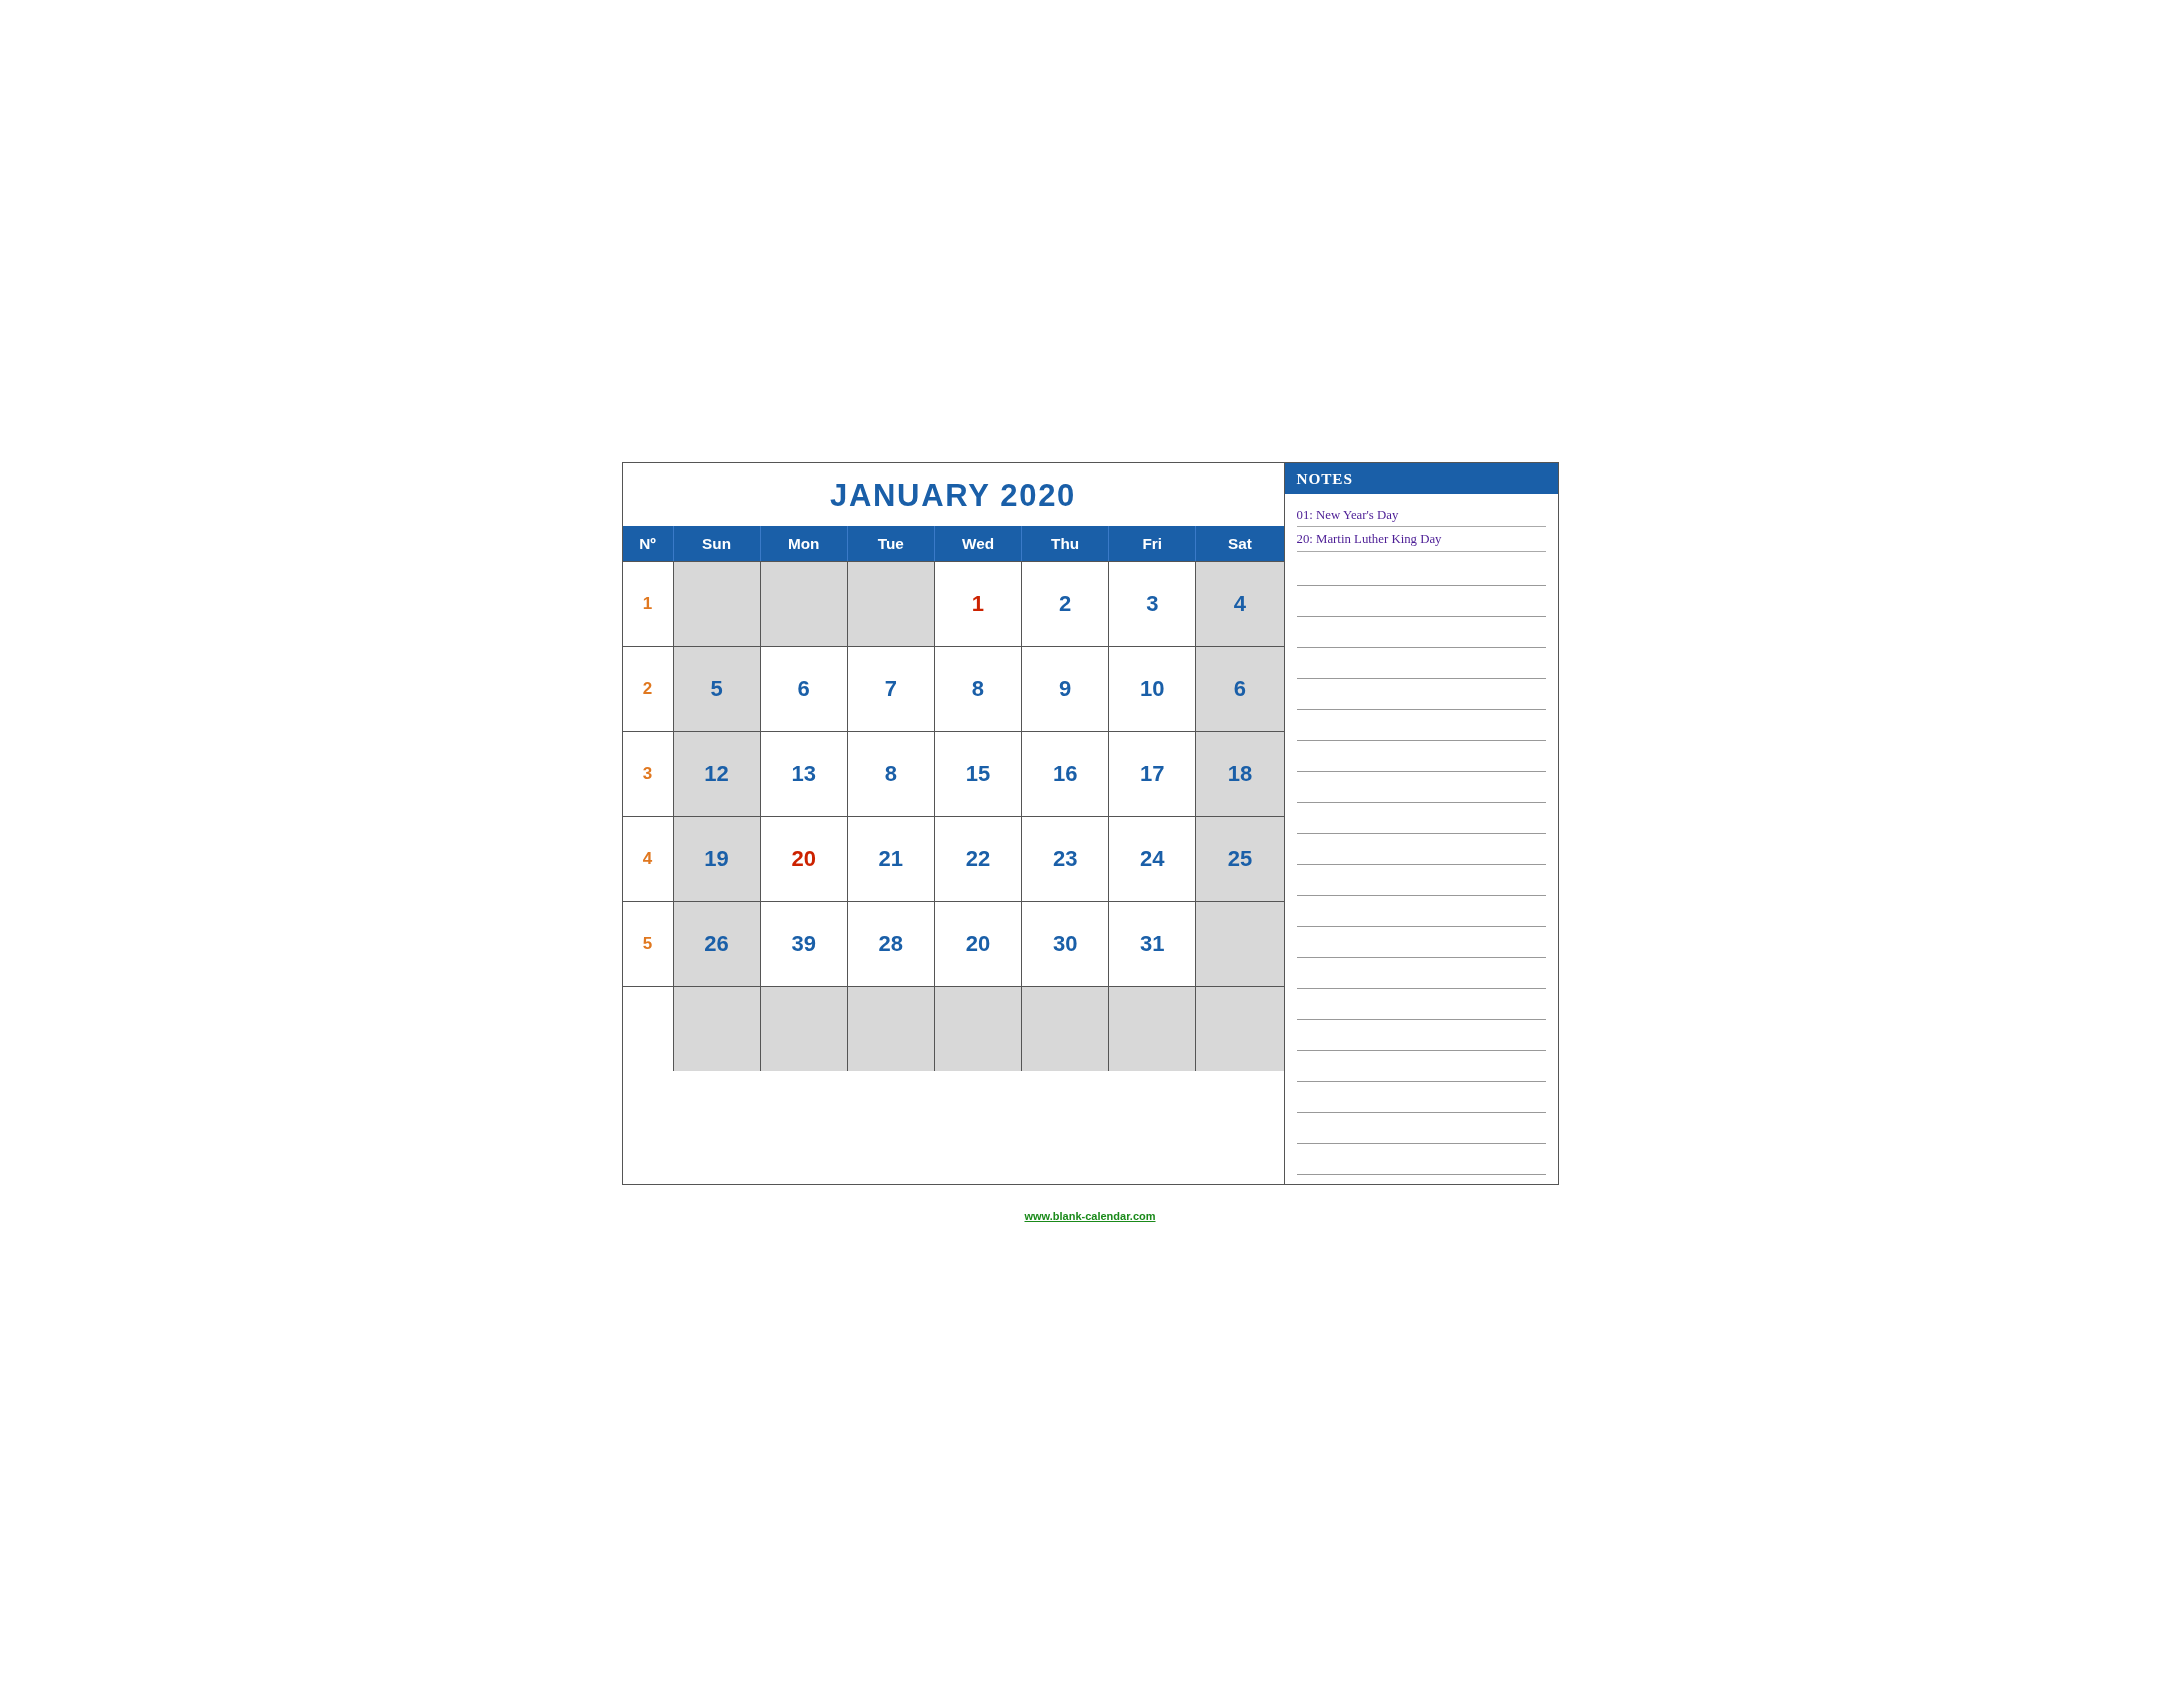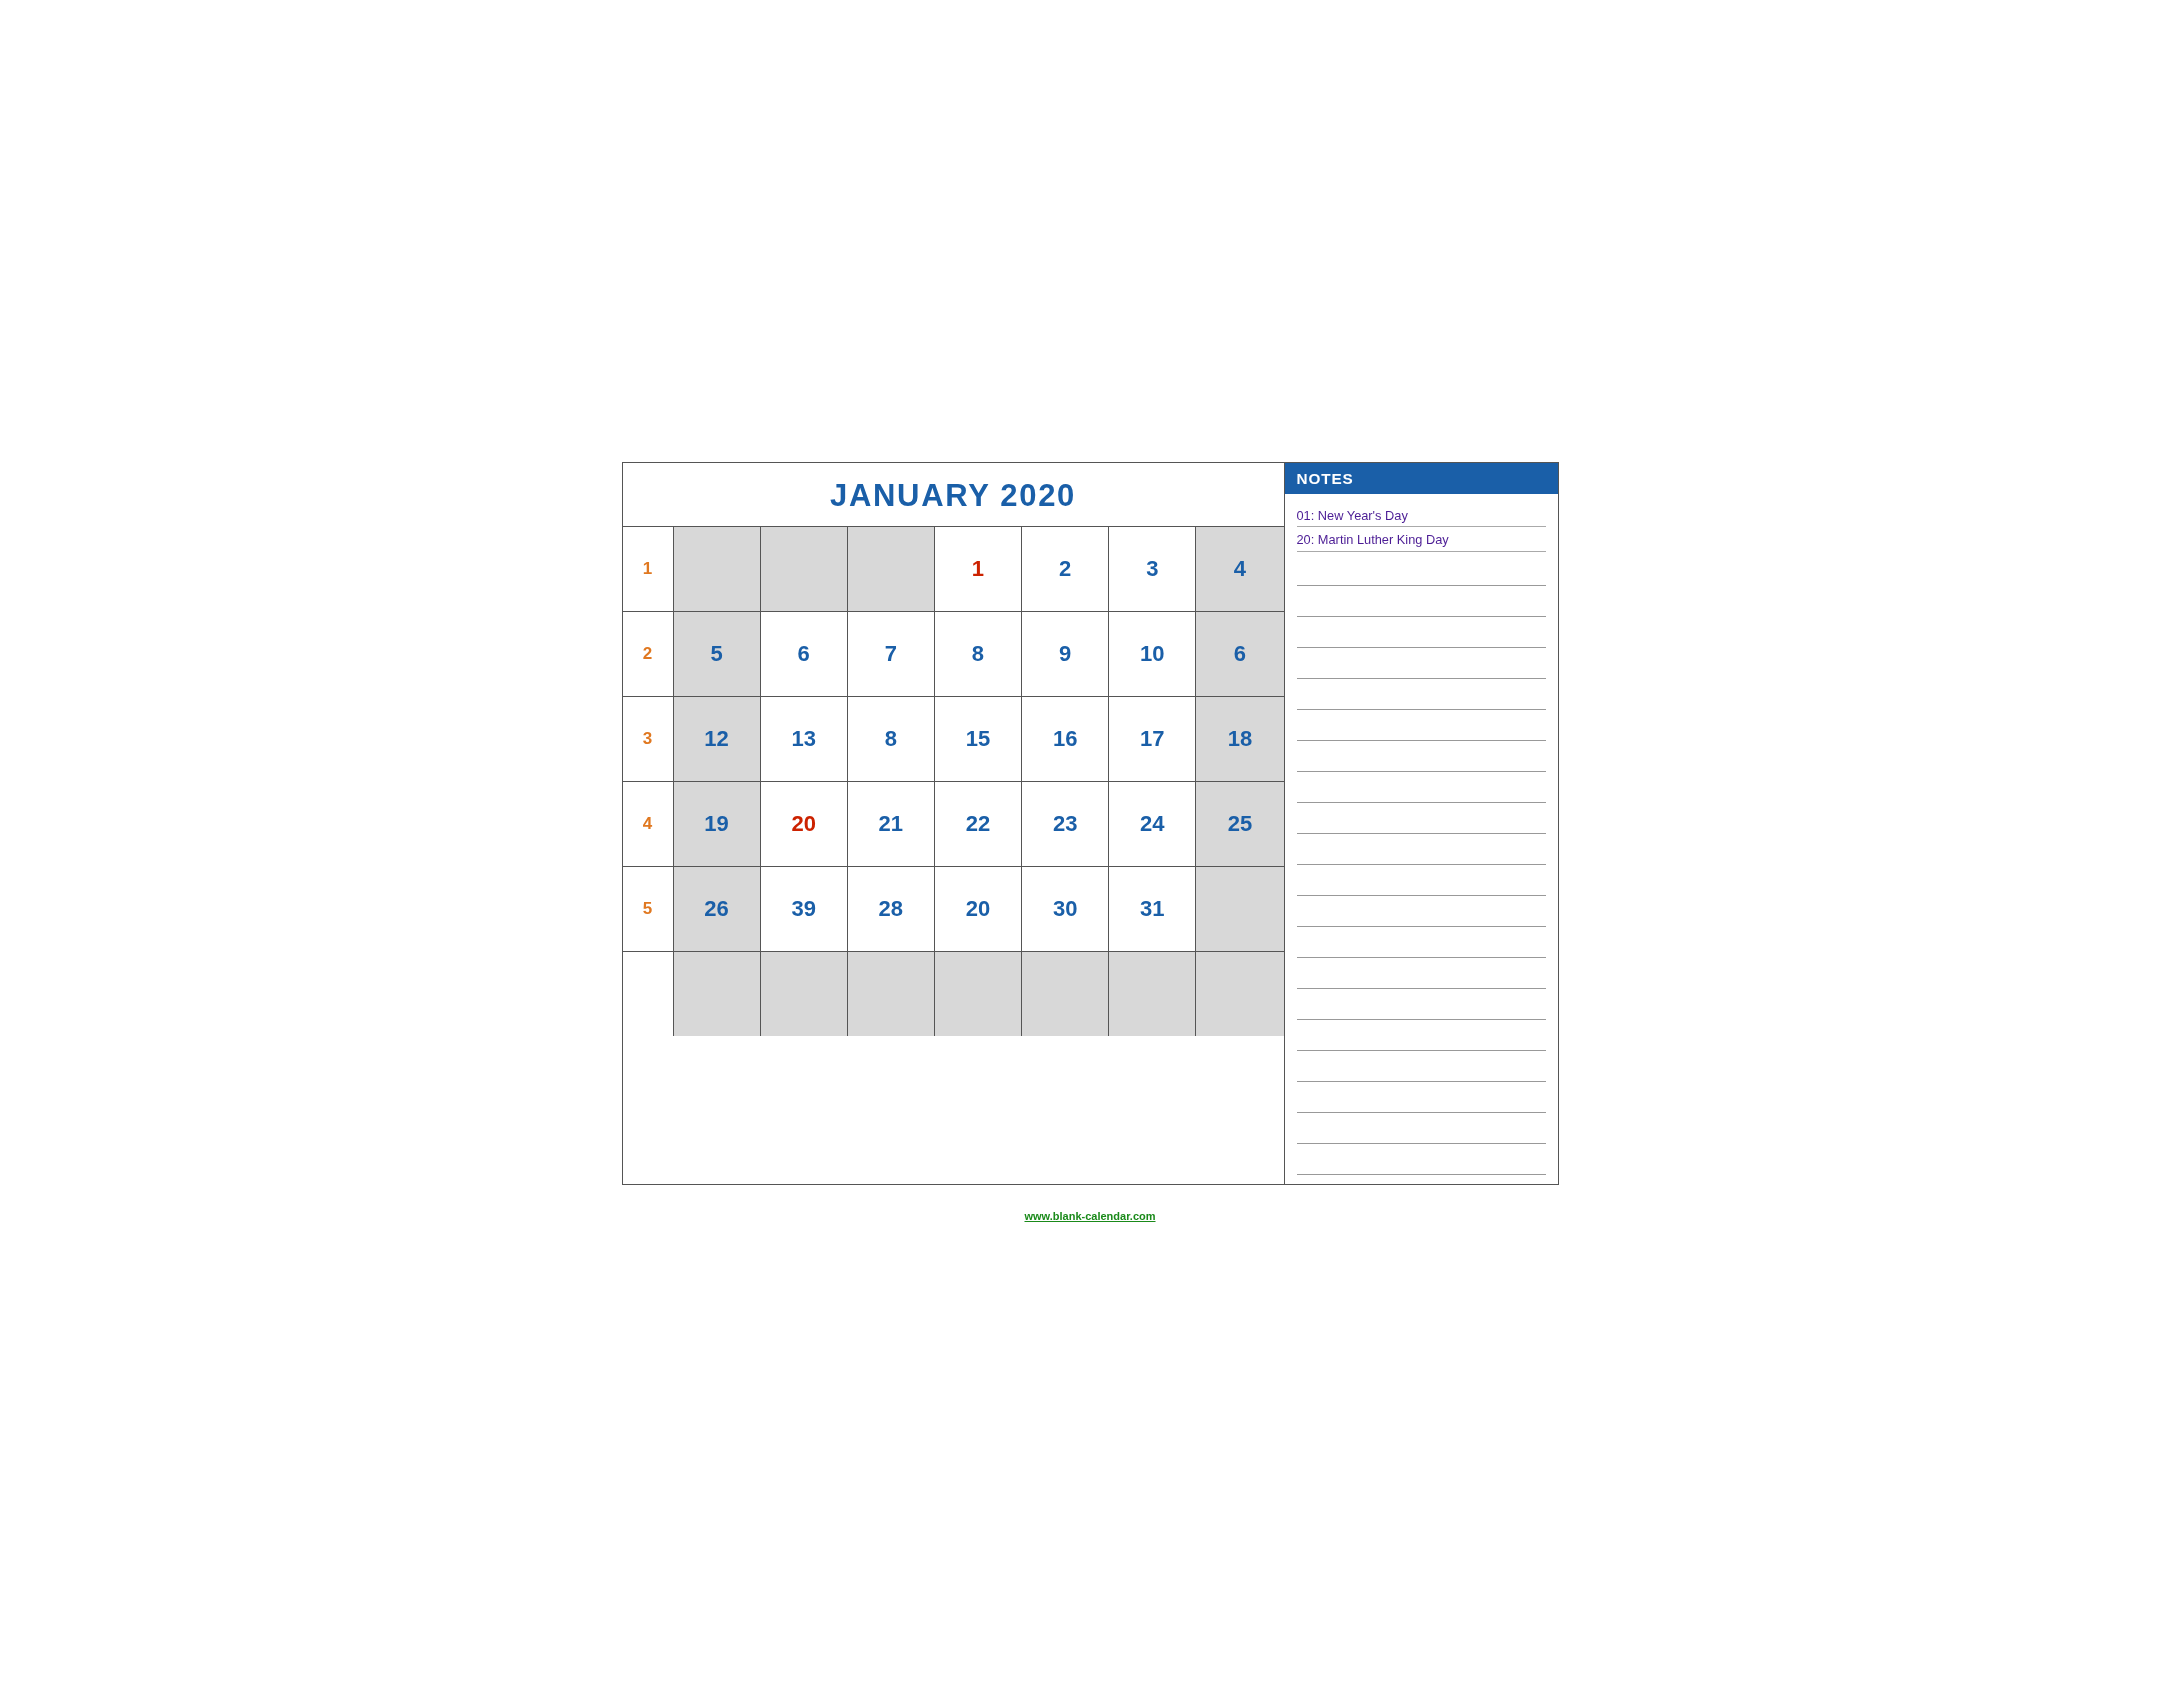--- a/index.html
+++ b/index.html
@@ -96,20 +96,21 @@
       color: #1a5fa8;
     }
     .day-num-red {
       color: #cc2200;
     }
     
     .notes-section {
       width: 273px;
       display: flex;
       flex-direction: column;
+      font-family: Liberation Serif, serif;
     }
     .notes-header {
       background-color: #1a5fa8;
       color: #fff;
       font-size: 15.3px;
       font-weight: bold;
       padding: 6.8px 12px;
       letter-spacing: 0.9px;
     }
     .notes-body {
@@ -143,20 +144,30 @@
     }
   </style>
 </head>
 <body>
 
 <div class="page-wrapper">
   <div class="main-content">
 
     <div class="calendar-section">
       <div class="calendar-title">JANUARY 2020</div>
+      <div class="calendar-header-row">
+        <div class="col-header">Nº</div>
+        <div class="col-header">Sun</div>
+        <div class="col-header">Mon</div>
+        <div class="col-header">Tue</div>
+        <div class="col-header">Wed</div>
+        <div class="col-header">Thu</div>
+        <div class="col-header">Fri</div>
+        <div class="col-header">Sat</div>
+      </div>
       <div class="calendar-body" id="calendar-body">
       <div class="calendar-row">
             <div class="week-num">1</div>
             <div class="day-cell empty"></div>
             <div class="day-cell empty"></div>
             <div class="day-cell empty"></div>
             <div class="day-cell day-num-red">1</div>
             <div class="day-cell day-num-blue">2</div>
             <div class="day-cell day-num-blue">3</div>
             <div class="day-cell weekend-bg day-num-blue">4</div>

